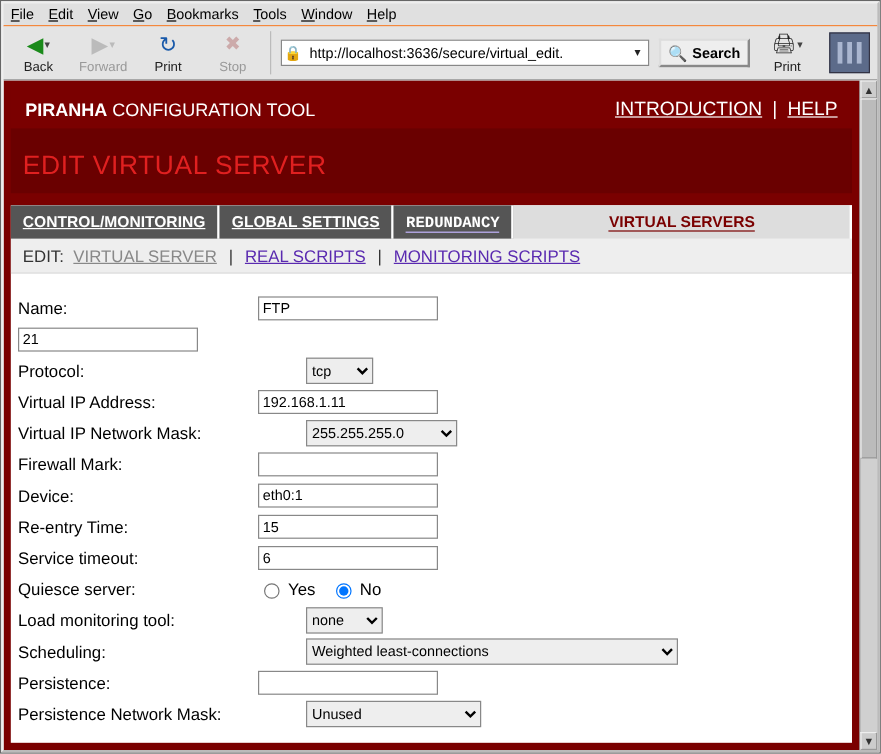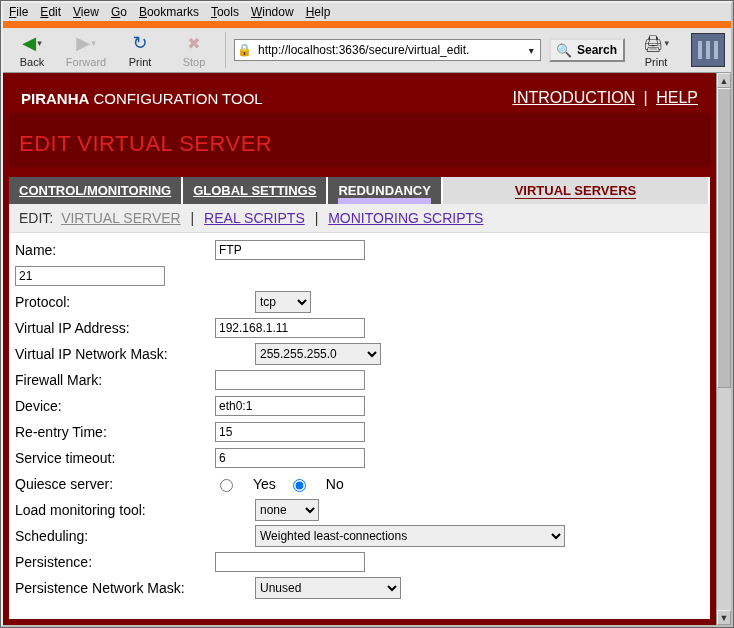--- a/index.html
+++ b/index.html
@@ -20,21 +20,21 @@
     border-left-color: #eee;
     height: 100%;
     display: flex;
     flex-direction: column;
   }
   .menubar {
     display: flex;
     align-items: center;
     padding: 2px 6px;
     background: #e0e0e0;
-    border-bottom: 7px solid #f97316;
+    border-bottom: 1px solid #f97316;
     font-size: 12px;
     gap: 12px;
   }
   .menubar span { cursor: default; }
   .menubar .mn u { text-decoration: underline; }
   .toolbar {
     display: flex;
     align-items: center;
     padding: 4px 6px;
     gap: 8px;
@@ -154,41 +154,41 @@
     padding:6px 10px;
     font-size:14px;
     color:#333;
     border-bottom:1px solid #ddd;
   }
   .subtab-row .lbl { margin-right:4px; }
   .subtab-row a { color:#5a2ab0; text-decoration:underline; }
   .subtab-row a.cur { color:#888; }
   .subtab-row .bar { margin:0 6px; color:#333; }
   .form-area {
-    padding:4px 6px;
+    padding:16px 6px;
     flex:1;
     overflow:hidden;
     font-size:14px;
   }
   .frow { display:flex; align-items:center; height:26px; }
   .frow .lbl { width:200px; }
   .frow input[type=text] {
     width:150px; height:20px;
     border:1px solid #888;
     font-size:12px; padding:1px 3px;
     background:#fff;
   }
   .frow select {
     height:22px;
     border:1px solid #888;
     font-size:12px;
     background:#eee;
     margin-left:40px;
   }
-  .frow .radio { margin-right:12px; display:flex; align-items:flex-end; gap:17px; }
+  .frow .radio { margin-right:12px; display:flex; align-items:flex-end; gap:4px; }
   .vscroll {
     width:15px;
     background:#d0d0d0;
     border-left:1px solid #999;
     display:flex; flex-direction:column;
   }
   .vscroll .arrow {
     height:15px; background:#ccc; border:1px outset #eee;
     display:flex;align-items:center;justify-content:center;
     font-size:9px; color:#333;
@@ -286,21 +286,21 @@
           </div>
         </div>
 
         <div class="pc-banner">EDIT VIRTUAL SERVER</div>
 
         <div class="whitebox">
           <div class="tab-row">
             <div class="tab dark">CONTROL/MONITORING</div>
             <div class="tab dark">GLOBAL SETTINGS</div>
             <div class="tab dark" style="text-decoration:none;">
-              <span style="border-bottom:6px solid #c4b5fd;">REDUNDANCY</span>
+              <span style="border-bottom:1px solid #c4b5fd;font-family:Liberation Mono, monospace;">REDUNDANCY</span>
             </div>
             <div class="tab light flex">
               <span>VIRTUAL SERVERS</span>
             </div>
           </div>
 
           <div class="subtab-row">
             <span class="lbl">EDIT:</span>
             <a class="cur">VIRTUAL SERVER</a>
             <span class="bar">|</span>

